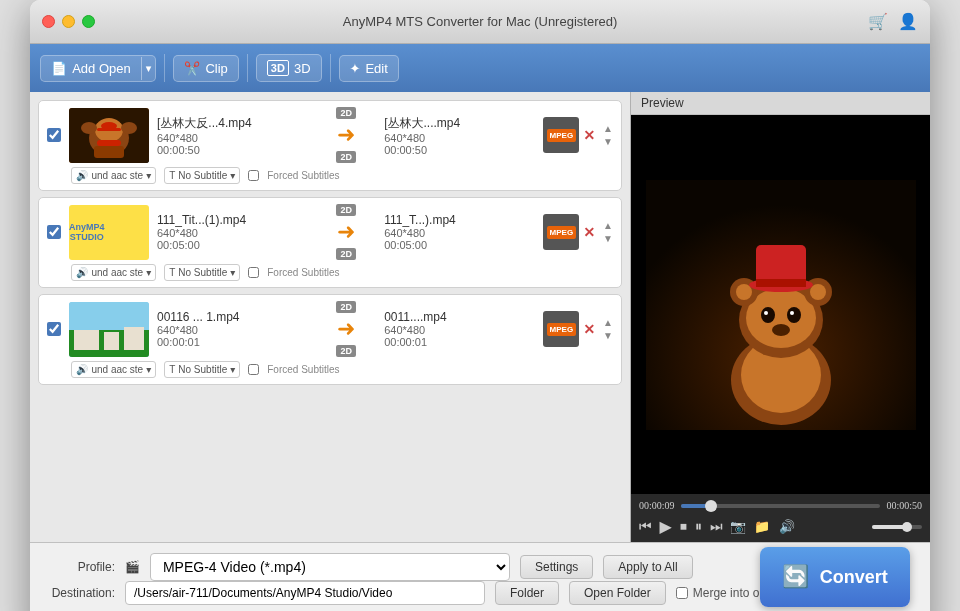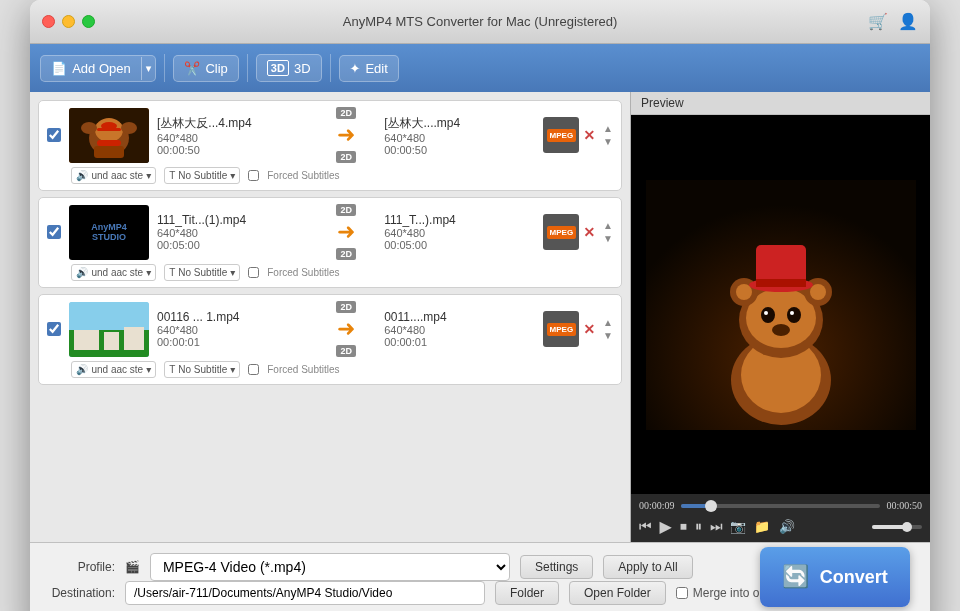--- a/index.html
+++ b/index.html
@@ -503,21 +503,21 @@
           <div class="forced-sub">
             <input type="checkbox" style="width: 11px; height: 11px;">
             <span>Forced Subtitles</span>
           </div>
         </div>
       </div>
 
       <div class="file-item">
         <div class="file-item-top">
           <input type="checkbox" class="file-checkbox" checked="" style="">
-          <div class="file-thumb" style="background:#000000; display:flex;align-items:center;justify-content:center;">
+          <div class="file-thumb" style="background:#fde047; display:flex;align-items:center;justify-content:flex-start;">
             <span style="color:#4878b8;font-size:9px;font-weight:bold;text-align:center;">AnyMP4<br>STUDIO</span>
           </div>
           <div class="file-info">
             <div class="file-name">111_Tit...(1).mp4</div>
             <div class="file-meta">640*480</div>
             <div class="file-meta">00:05:00</div>
           </div>
           <div class="arrow-area">
             <span class="badge-2d">2D</span>
             <span class="convert-arrow">➜</span>

